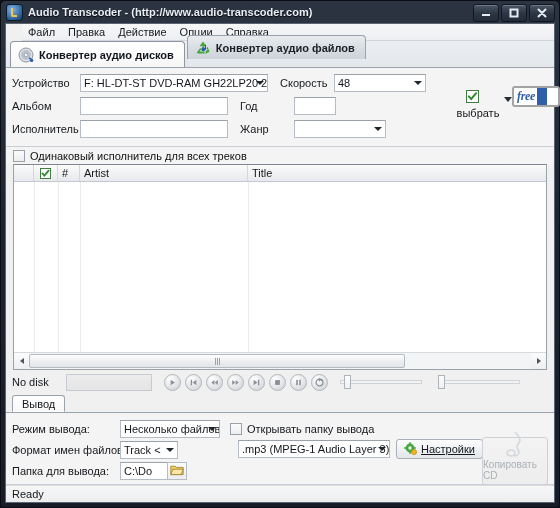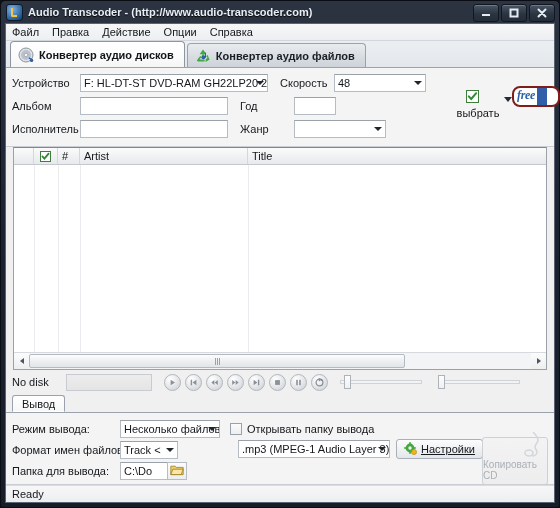--- a/index.html
+++ b/index.html
@@ -55,21 +55,21 @@
     position:absolute;left:4px;top:22px;right:4px;bottom:4px;
     background:#f0f0f0;border:1px solid #5a6472;
     box-sizing:border-box;
     display:flex;flex-direction:column;
   }
   
   #menubar{
     height:16px;flex:none;
     background:linear-gradient(180deg,#f7f7f7,#eceff2);
     border-bottom:1px solid #d2d6dc;
-    display:flex;align-items:center;padding-left:6px;gap:13px;
+    display:flex;align-items:center;padding-left:6px;gap:13px;margin-left:16px;
   }
   .menu-item{font-size:11px;color:#15181c;cursor:default;white-space:nowrap;}
   
   #tabstrip{
     flex:none;height:26px;position:relative;
     background:linear-gradient(180deg,#eceff2,#e3e7eb);
     border-bottom:1px solid #9aa3ad;
     display:flex;align-items:flex-end;padding-left:4px;
   }
   .tab{
@@ -81,21 +81,21 @@
     border-radius:4px 4px 0 0;
     margin-right:2px;white-space:nowrap;
   }
   .tab.active{
     background:linear-gradient(180deg,#ffffff,#fbfbfb 60%,#f5f5f5);
     height:26px;position:relative;z-index:3;
     border-color:#8d96a1;
   }
   .tab.inactive{
     background:linear-gradient(180deg,#e9ecef,#d8dde2 55%,#cdd3d9);
-    color:#1b1f25;margin-bottom:0;
+    color:#1b1f25;margin-bottom:8px;
   }
   .tabicon{width:16px;height:16px;flex:none;display:block;}
   
   #formpanel{
     flex:none;background:#f4f4f4;
     border-bottom:1px solid #c9ced4;
     padding:5px 6px 4px 6px;position:relative;
   }
   .frow{display:flex;align-items:center;height:20px;margin-bottom:3px;}
   .flabel{font-size:11px;color:#15181c;white-space:nowrap;}
@@ -131,23 +131,23 @@
   }
   #fdb-check svg{display:block;}
   #fdb-caret{
     position:absolute;left:50px;top:7px;width:0;height:0;
     border-left:4px solid transparent;border-right:4px solid transparent;
     border-top:5px solid #262c33;
   }
   #fdb-label{position:absolute;left:0;top:17px;width:48px;text-align:center;font-size:11px;color:#15181c;}
   #fdb-logo{
     position:absolute;left:58px;top:-4px;height:17px;width:44px;
-    border:2px solid #7f1d1d;border-radius:8px;
+    border:2px solid #a3a3a3;border-radius:3px;
     background:#fff;overflow:hidden;
-    display:flex;
+    display:flex;align-items:center;
   }
   #fdb-logo .ftext{
     font-family:"Liberation Serif","DejaVu Serif",serif;
     font-style:italic;font-weight:bold;font-size:12px;color:#2f5fa8;
     padding-left:3px;letter-spacing:-.3px;
   }
   #fdb-logo .fblock{
     width:10px;height:100%;background:#2f5fa8;margin-left:2px;
   }
   
@@ -282,21 +282,21 @@
     background:linear-gradient(180deg,#fdfdfd,#eef0f2 55%,#e4e7ea);
     border:1px solid #a9afb6;border-radius:3px;
     display:flex;align-items:center;gap:4px;padding:0 7px;
     font-size:11px;color:#15181c;white-space:nowrap;text-decoration:underline;
   }
   #copybtn{
     position:absolute;right:6px;top:24px;width:66px;height:48px;
     box-sizing:border-box;
     background:linear-gradient(180deg,#f3f3f3,#ededed);
     border:1px solid #cdd1d6;border-radius:3px;
-    display:flex;flex-direction:column;align-items:flex-end;justify-content:flex-end;
+    display:flex;flex-direction:column;align-items:center;justify-content:flex-end;
     padding-bottom:3px;
     font-size:10px;color:#aab0b7;
   }
   #copybtn .cnote{flex:1 1 auto;display:flex;align-items:center;}
   
   #statusbar{
     flex:none;height:16px;display:flex;align-items:center;
     padding-left:6px;
     background:linear-gradient(180deg,#f7f7f7,#eceef0);
     border-top:1px solid #d8dce1;
@@ -413,20 +413,24 @@
         </div>
         <div id="fdb-caret"></div>
         <div id="fdb-label">выбрать</div>
         <div id="fdb-logo">
           <span class="ftext">free</span>
           <span class="fblock"></span>
         </div>
       </div>
     </div>
 
+    <div id="samerow">
+      <span class="cb"></span>
+      <span>Одинаковый исполнитель для всех треков</span>
+    </div>
 
     <div id="listwrap">
       <div id="listhead">
         <div class="hcell hc-gap"></div>
         <div class="hcell hc-cb">
           <span class="cbgreen">
             <svg width="9" height="9" viewBox="0 0 9 9">
                 <path d="M1.4 4.4 L3.4 6.6 L7.6 1.7" stroke="#2f8a2f" stroke-width="1.8" fill="none" stroke-linecap="round"></path>
               </svg>
           </span>

